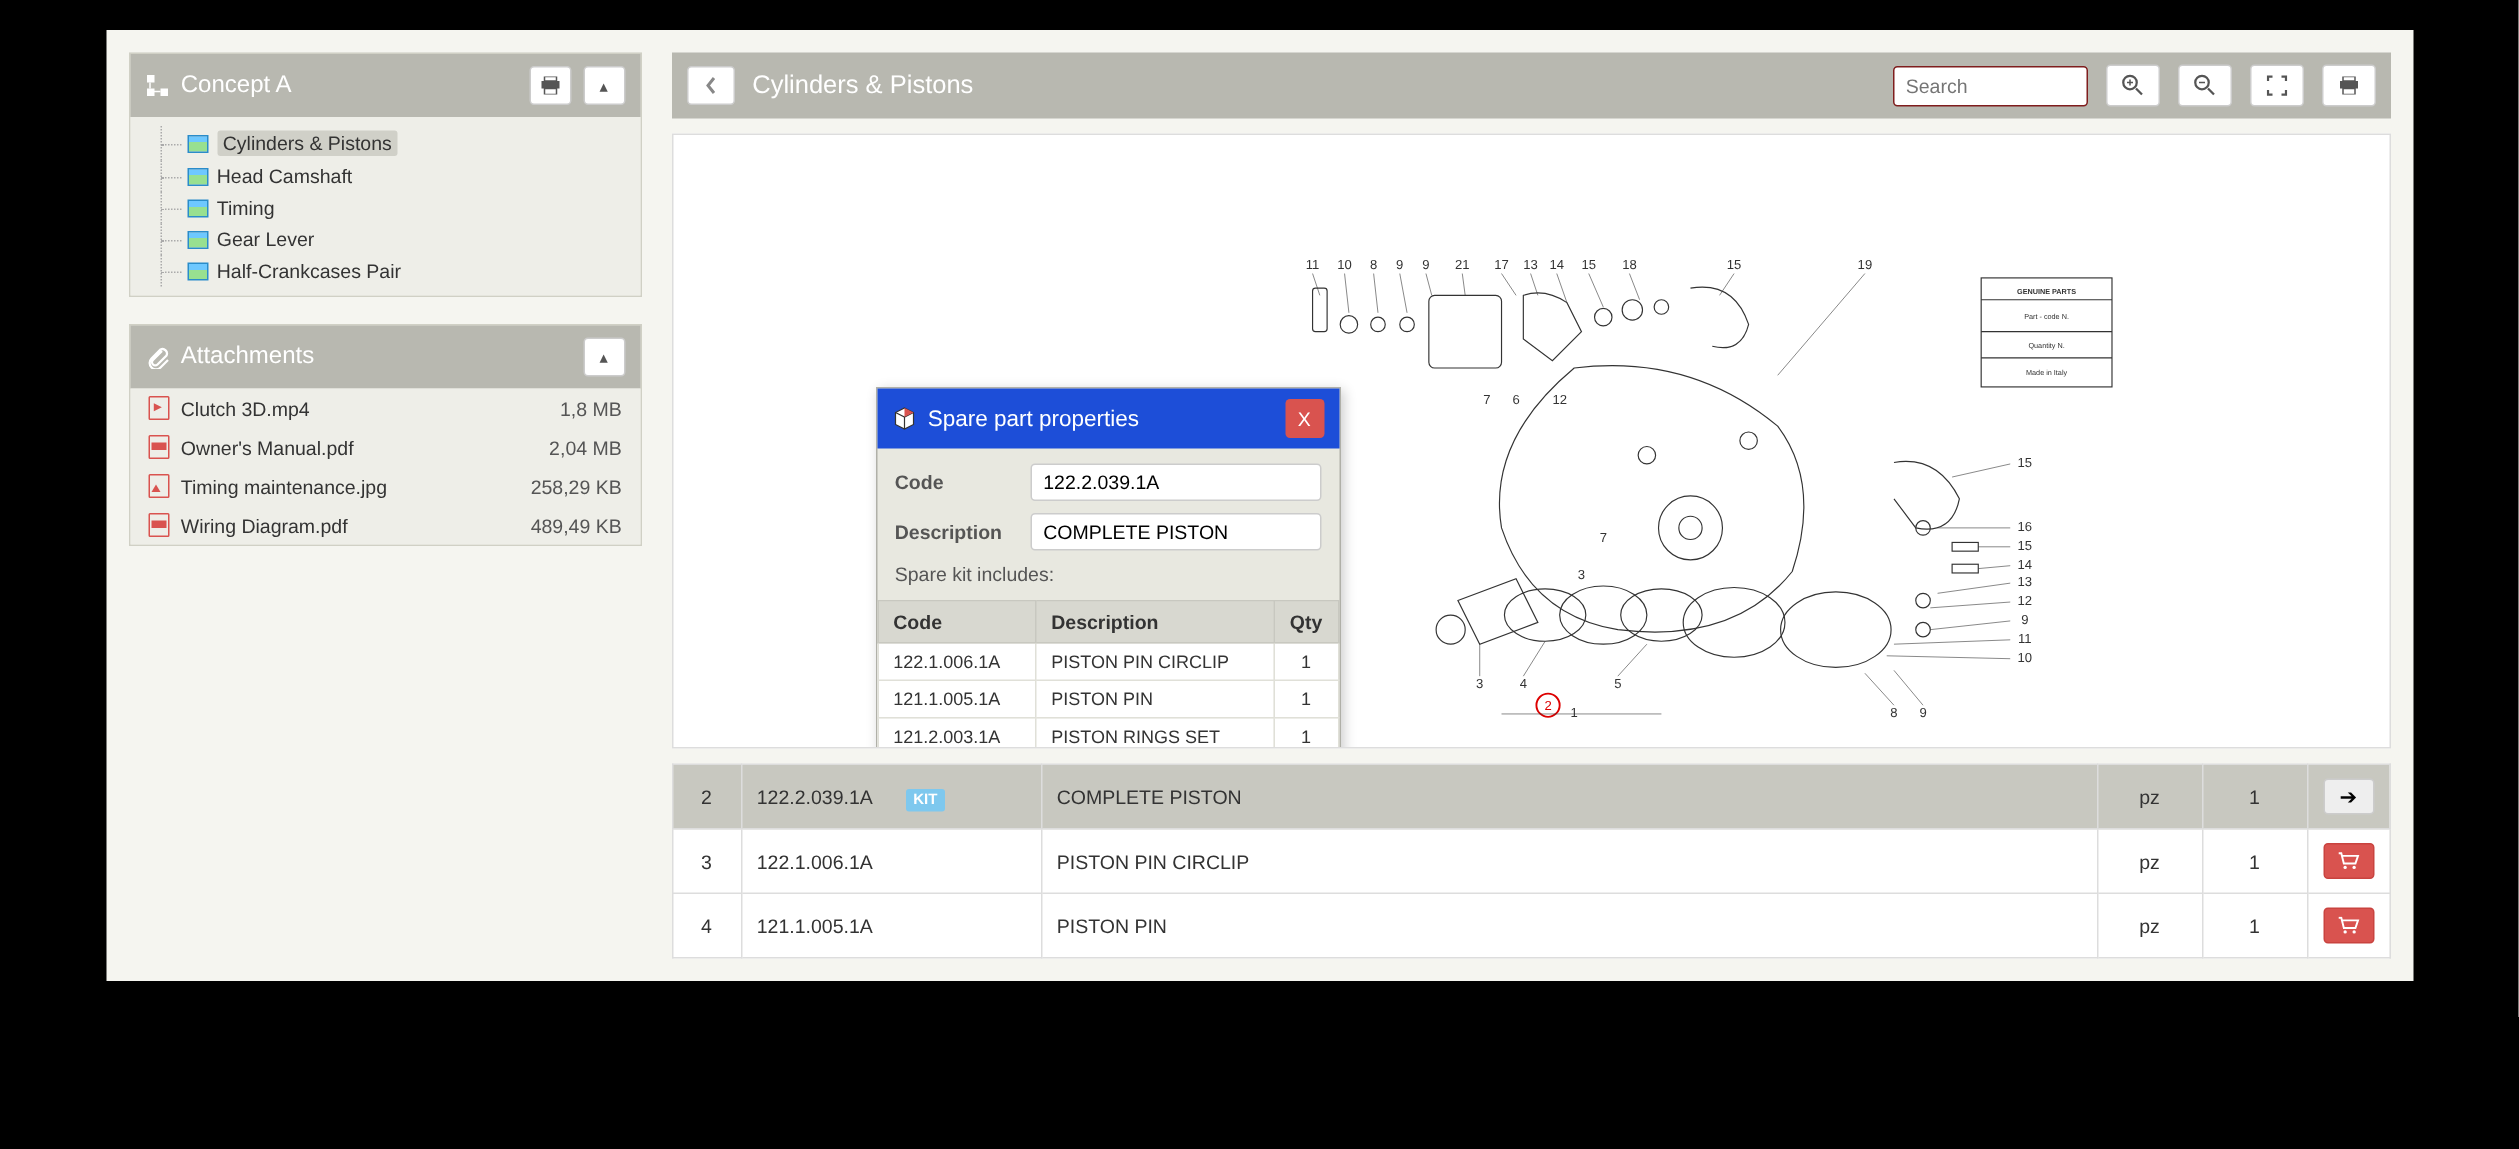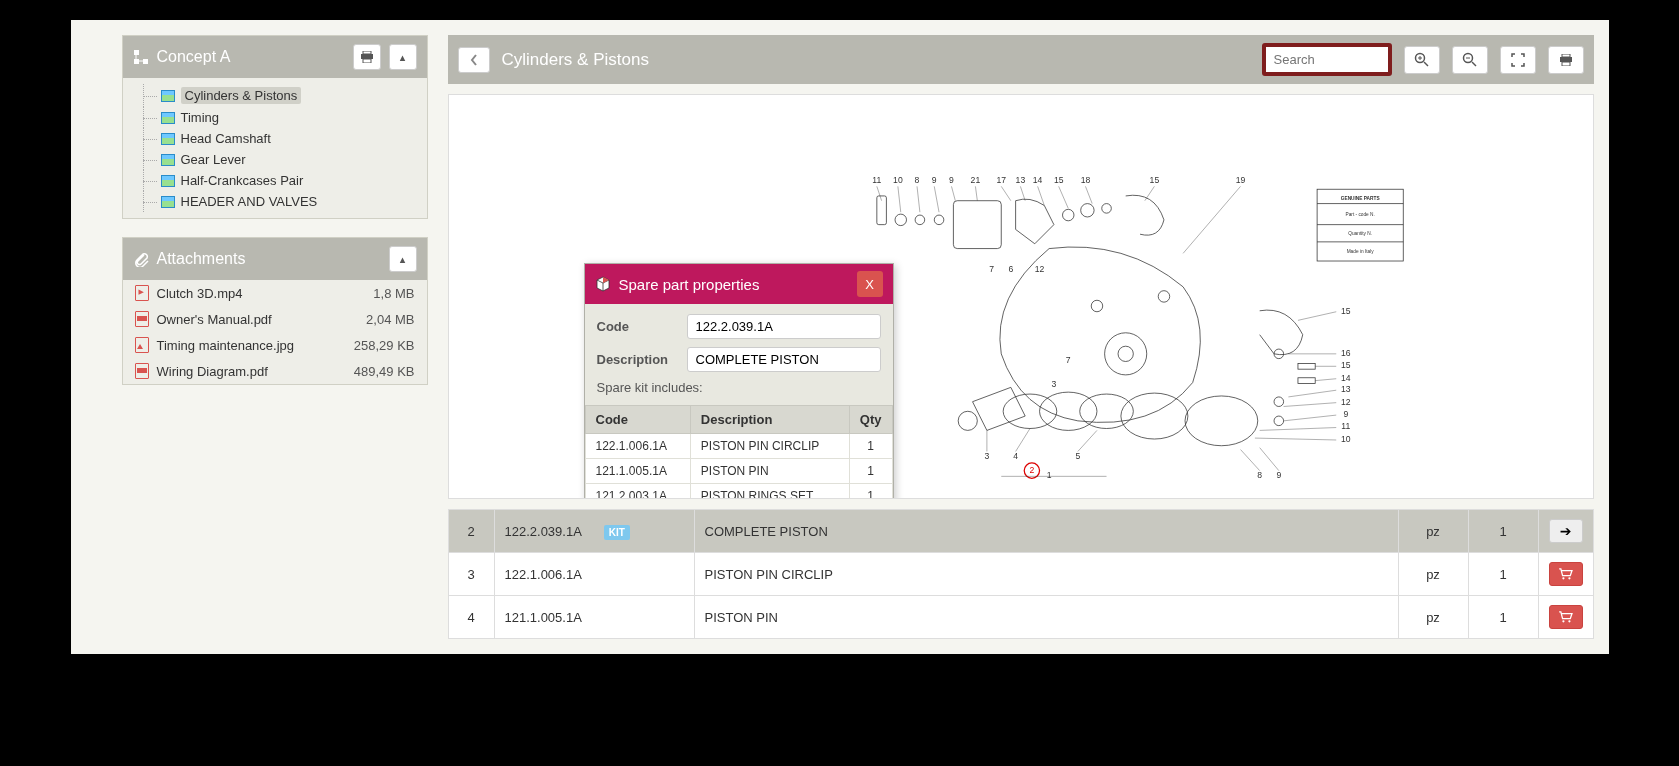--- a/index.html
+++ b/index.html
@@ -1,21 +1,21 @@
 <!DOCTYPE html>
 <html><head>
   <meta charset="utf-8">
   <style>
     * { box-sizing: border-box; margin: 0; padding: 0; }
     body { font-family: -apple-system, "Helvetica Neue", Arial, sans-serif; font-size: 13px; color: #333; background: #000; padding: 20px; }
     .app { background: #f5f5f0; width: 1538px; height: 634px; margin: 0 auto; display: flex; gap: 20px; padding: 15px; position: relative; }
     .sidebar { width: 342px; flex-shrink: 0; }
     .main { flex: 1; display: flex; flex-direction: column; gap: 10px; }
 
-    .panel { background: #e8e8e0; border: 1px solid #d0d0c5; margin-bottom: 18px; margin-left: 36px; }
+    .panel { background: #e8e8e0; border: 1px solid #d0d0c5; margin-bottom: 18px; }
     .panel-header { background: #b8b8b0; color: #fff; display: flex; align-items: center; padding: 8px 10px; gap: 8px; }
     .panel-header .title { flex: 1; font-size: 16px; font-weight: 400; }
     .panel-header .icon { width: 16px; height: 16px; display: inline-flex; align-items: center; justify-content: center; }
     .panel-header .btn { background: #fff; border: 1px solid #ccc; border-radius: 3px; width: 28px; height: 26px; display: inline-flex; align-items: center; justify-content: center; cursor: pointer; color: #555; font-size: 11px; }
     .panel-body { background: #eeeee8; }
 
     .tree { padding: 6px 0; }
     .tree-item { display: flex; align-items: center; padding: 3px 10px 3px 38px; cursor: pointer; position: relative; }
     .tree-item::before { content: ""; position: absolute; left: 20px; top: 0; bottom: 0; border-left: 1px dotted #aaa; }
     .tree-item::after { content: ""; position: absolute; left: 20px; top: 50%; width: 14px; border-top: 1px dotted #aaa; }
@@ -29,29 +29,29 @@
     .file-row .file-icon::before { content: ""; position: absolute; inset: 0; border: 1px solid #d9534f; border-radius: 1px; }
     .file-row .file-icon.pdf::after { content: ""; position: absolute; top: 5px; left: 2px; right: 2px; height: 5px; background: #d9534f; }
     .file-row .file-icon.vid::after { content: "▶"; color: #d9534f; font-size: 7px; position: absolute; top: 3px; left: 4px; }
     .file-row .file-icon.img::after { content: ""; position: absolute; top: 7px; left: 2px; width: 0; height: 0; border-left: 3px solid transparent; border-right: 3px solid transparent; border-bottom: 5px solid #d9534f; }
     .file-row .name { flex: 1; }
     .file-row .size { color: #555; }
 
     .viewer-header { background: #b8b8b0; display: flex; align-items: center; padding: 8px 10px; gap: 12px; }
     .viewer-header .back-btn { background: #fff; border: 1px solid #ccc; border-radius: 3px; width: 32px; height: 26px; display: inline-flex; align-items: center; justify-content: center; cursor: pointer; color: #777; }
     .viewer-header .title { color: #fff; font-size: 17px; flex: 1; }
-    .viewer-header .search { width: 130px; padding: 5px 8px; border: 4px solid #7f1d1d; border-radius: 3px; font-size: 13px; }
+    .viewer-header .search { width: 130px; padding: 5px 8px; border: 1px solid #7f1d1d; border-radius: 3px; font-size: 13px; }
     .viewer-header .tool-btn { background: #fff; border: 1px solid #ccc; border-radius: 3px; width: 36px; height: 28px; display: inline-flex; align-items: center; justify-content: center; cursor: pointer; color: #555; }
 
     .viewer-body { background: #fff; flex: 1; position: relative; border: 1px solid #ddd; overflow: hidden; padding-left: 19px; }
     .diagram { position: absolute; inset: 0; display: flex; align-items: center; justify-content: center; }
     .diagram svg { width: 95%; height: 95%; }
 
     .popup { position: absolute; top: 168px; left: 135px; width: 310px; background: #e8e8e0; border: 1px solid #b0b0a8; box-shadow: 2px 2px 8px rgba(0,0,0,0.2); z-index: 10; }
-    .popup-header { background: #be185d; color: #fff; display: flex; align-items: center; padding: 7px 10px; gap: 8px; }
+    .popup-header { background: #1d4ed8; color: #fff; display: flex; align-items: center; padding: 7px 10px; gap: 8px; }
     .popup-header .title { flex: 1; font-size: 15px; }
     .popup-header .close { background: #d9534f; color: #fff; border: none; width: 26px; height: 26px; border-radius: 3px; cursor: pointer; font-size: 13px; }
     .popup-body { padding: 10px 12px; }
     .form-row { display: flex; align-items: center; margin-bottom: 8px; gap: 10px; }
     .form-row label { width: 90px; font-weight: 600; color: #555; font-size: 13px; }
     .form-row input { flex: 1; padding: 4px 8px; border: 1px solid #ccc; border-radius: 3px; font-size: 13px; }
     .kit-text { color: #555; margin: 4px 0 0; }
     .popup table { width: 100%; border-collapse: collapse; }
     .popup thead th { background: #d8d8d0; text-align: left; padding: 6px 10px; font-weight: 600; border: 1px solid #c8c8c0; }
     .popup tbody td { background: #fff; padding: 5px 10px; border: 1px solid #e0e0d8; font-size: 12px; }
@@ -98,37 +98,33 @@
         <button class="btn">▴</button>
       </div>
       <div class="panel-body">
         <div class="tree" id="tree">
             <div class="tree-item selected">
               <span class="img-icon"></span>
               <span class="label">Cylinders &amp; Pistons</span>
             </div>
             <div class="tree-item">
               <span class="img-icon"></span>
-              <span class="label">Timing</span>
+              <span class="label">Head Camshaft</span>
             </div>
             <div class="tree-item">
               <span class="img-icon"></span>
-              <span class="label">Head Camshaft</span>
+              <span class="label">Timing</span>
             </div>
             <div class="tree-item">
               <span class="img-icon"></span>
               <span class="label">Gear Lever</span>
             </div>
             <div class="tree-item">
               <span class="img-icon"></span>
               <span class="label"> Half-Crankcases Pair</span>
-            </div>
-            <div class="tree-item">
-              <span class="img-icon"></span>
-              <span class="label">HEADER AND VALVES</span>
             </div>
           </div>
       </div>
     </div>
 
     <div class="panel">
       <div class="panel-header">
         <span class="icon">
           <svg viewBox="0 0 16 16" fill="none" stroke="#fff" stroke-width="1.5">
               <path d="M11 4l-6 6a2 2 0 003 3l6-6a3 3 0 00-4-4l-6 6a4 4 0 006 6l5-5"></path>

